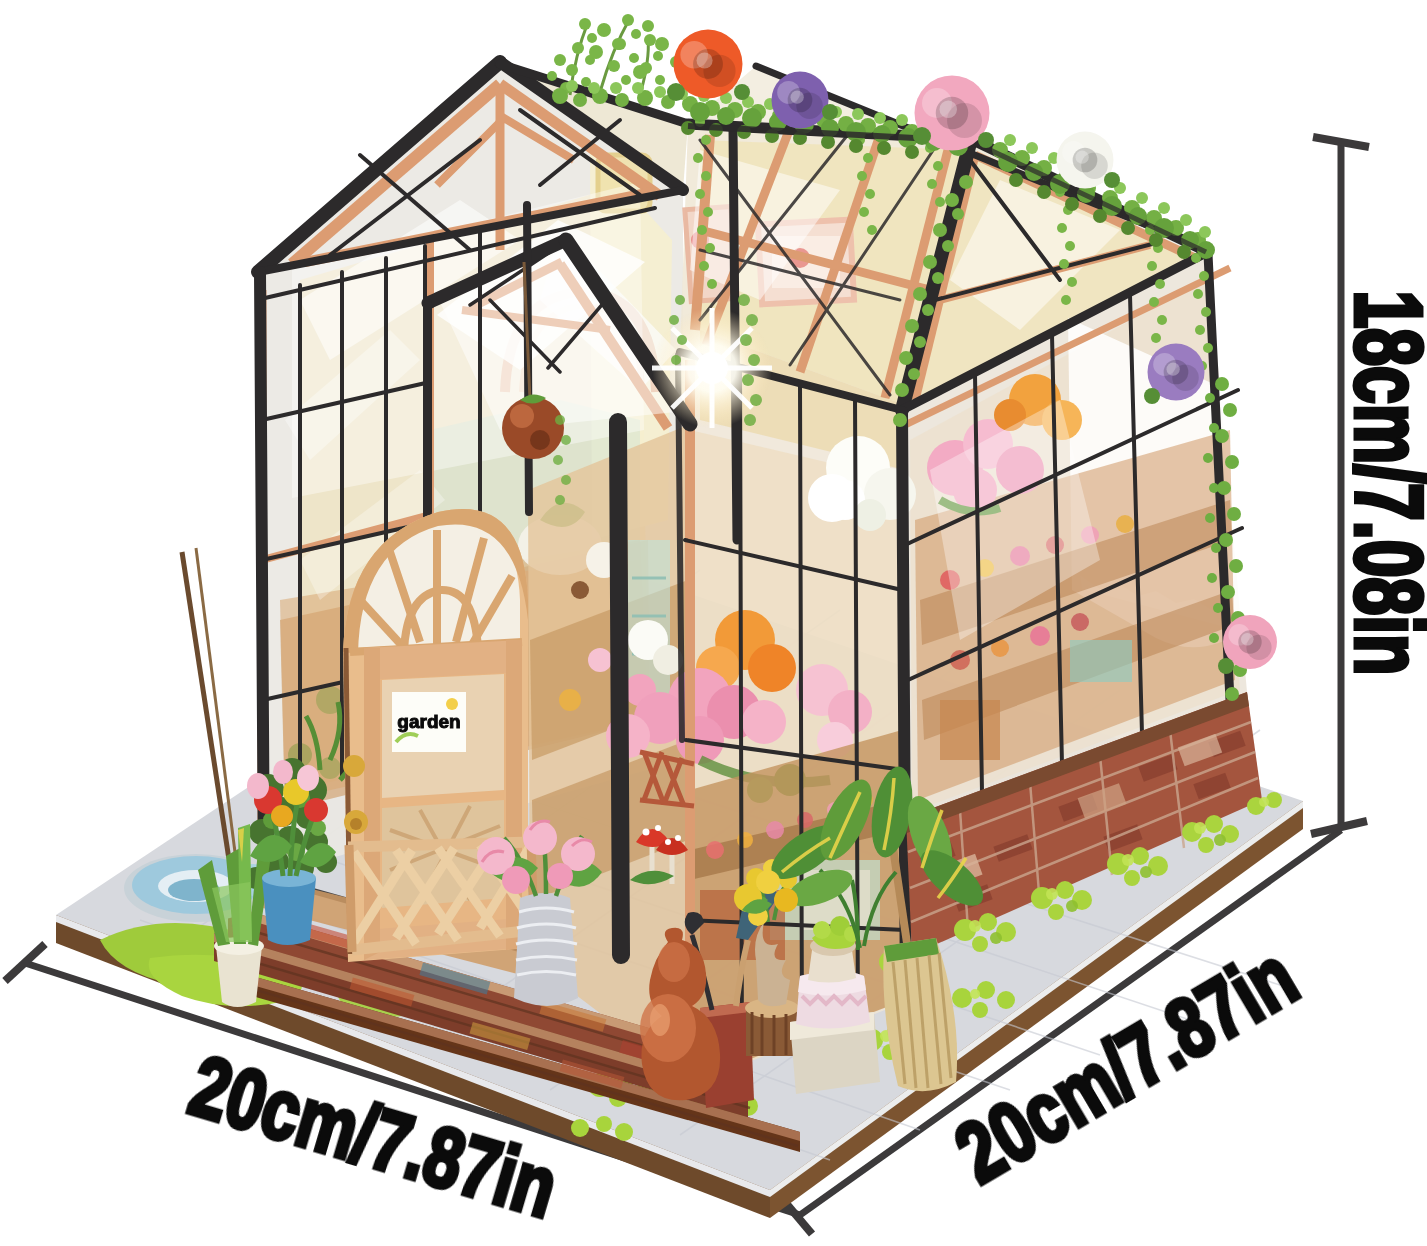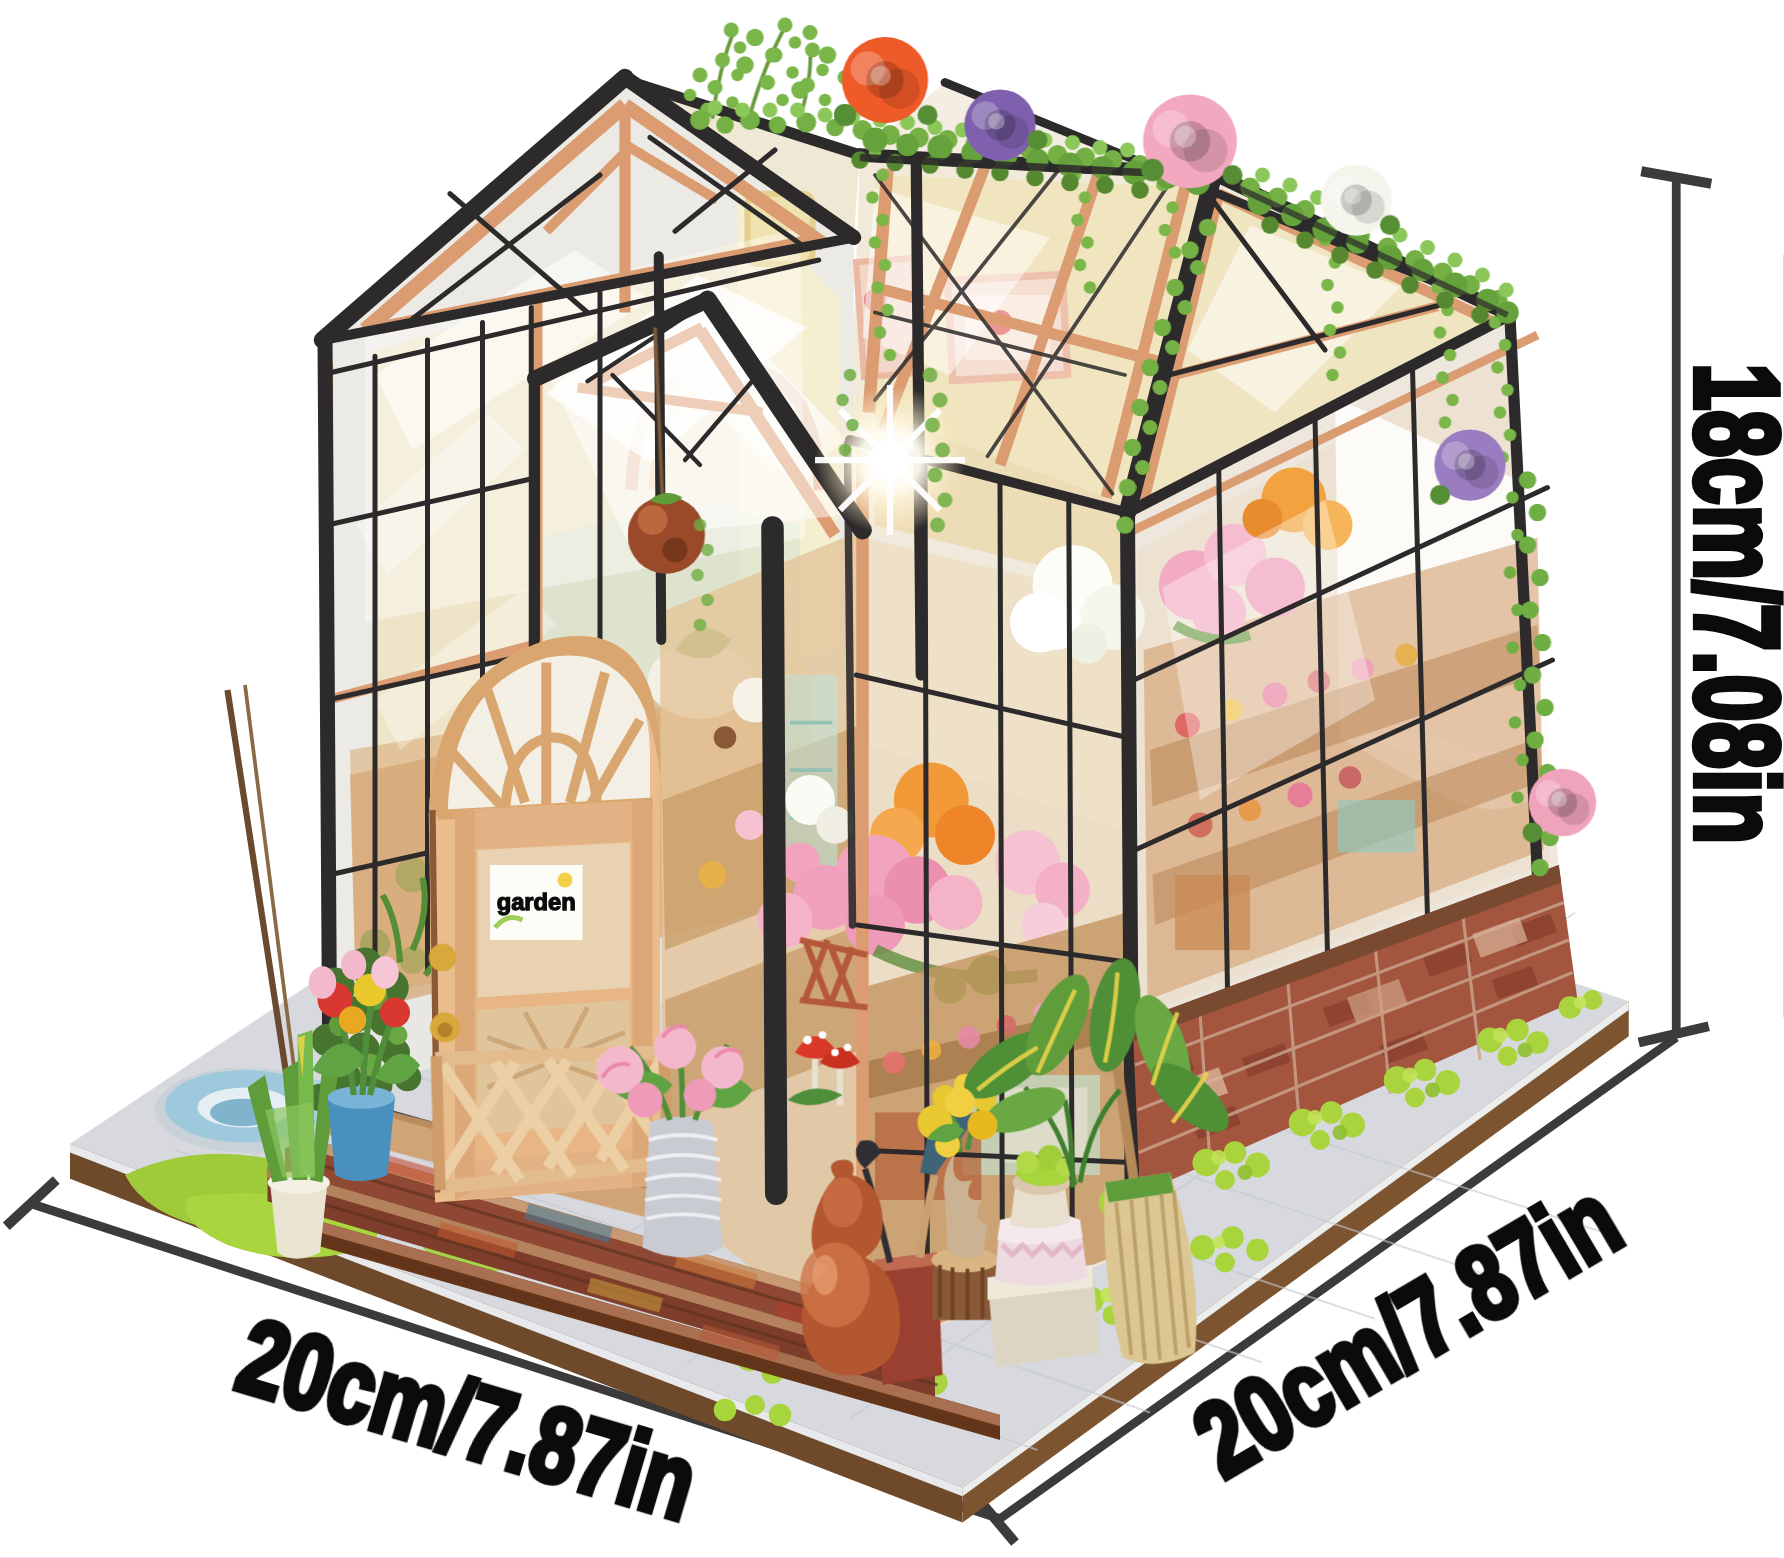--- a/index.html
+++ b/index.html
@@ -1,16 +1,16 @@
 <!DOCTYPE html>
 <html><head>
 <meta charset="utf-8">
 <style>
 html,body{margin:0;padding:0;background:#fff}
-.wrap{position:relative;width:1427px;height:1246px;background:#d946ef;overflow:hidden;font-family:"Liberation Sans",sans-serif}
+.wrap{position:relative;width:1427px;height:1246px;background:#f9a8d4;overflow:hidden;font-family:"Liberation Sans",sans-serif}
 text{font-family:"Liberation Sans",sans-serif;font-weight:bold;fill:#0b0b0b;stroke:#0b0b0b}
 </style>
 </head>
 <body>
 <div class="wrap">
 <svg width="1427" height="1246" viewBox="0 0 1427 1246" xmlns="http://www.w3.org/2000/svg">
 <defs>
 <radialGradient id="flare" cx="50%" cy="50%" r="50%">
 <stop offset="0%" stop-color="#ffffff" stop-opacity="1"></stop>
 <stop offset="40%" stop-color="#fffdf2" stop-opacity="0.95"></stop>

